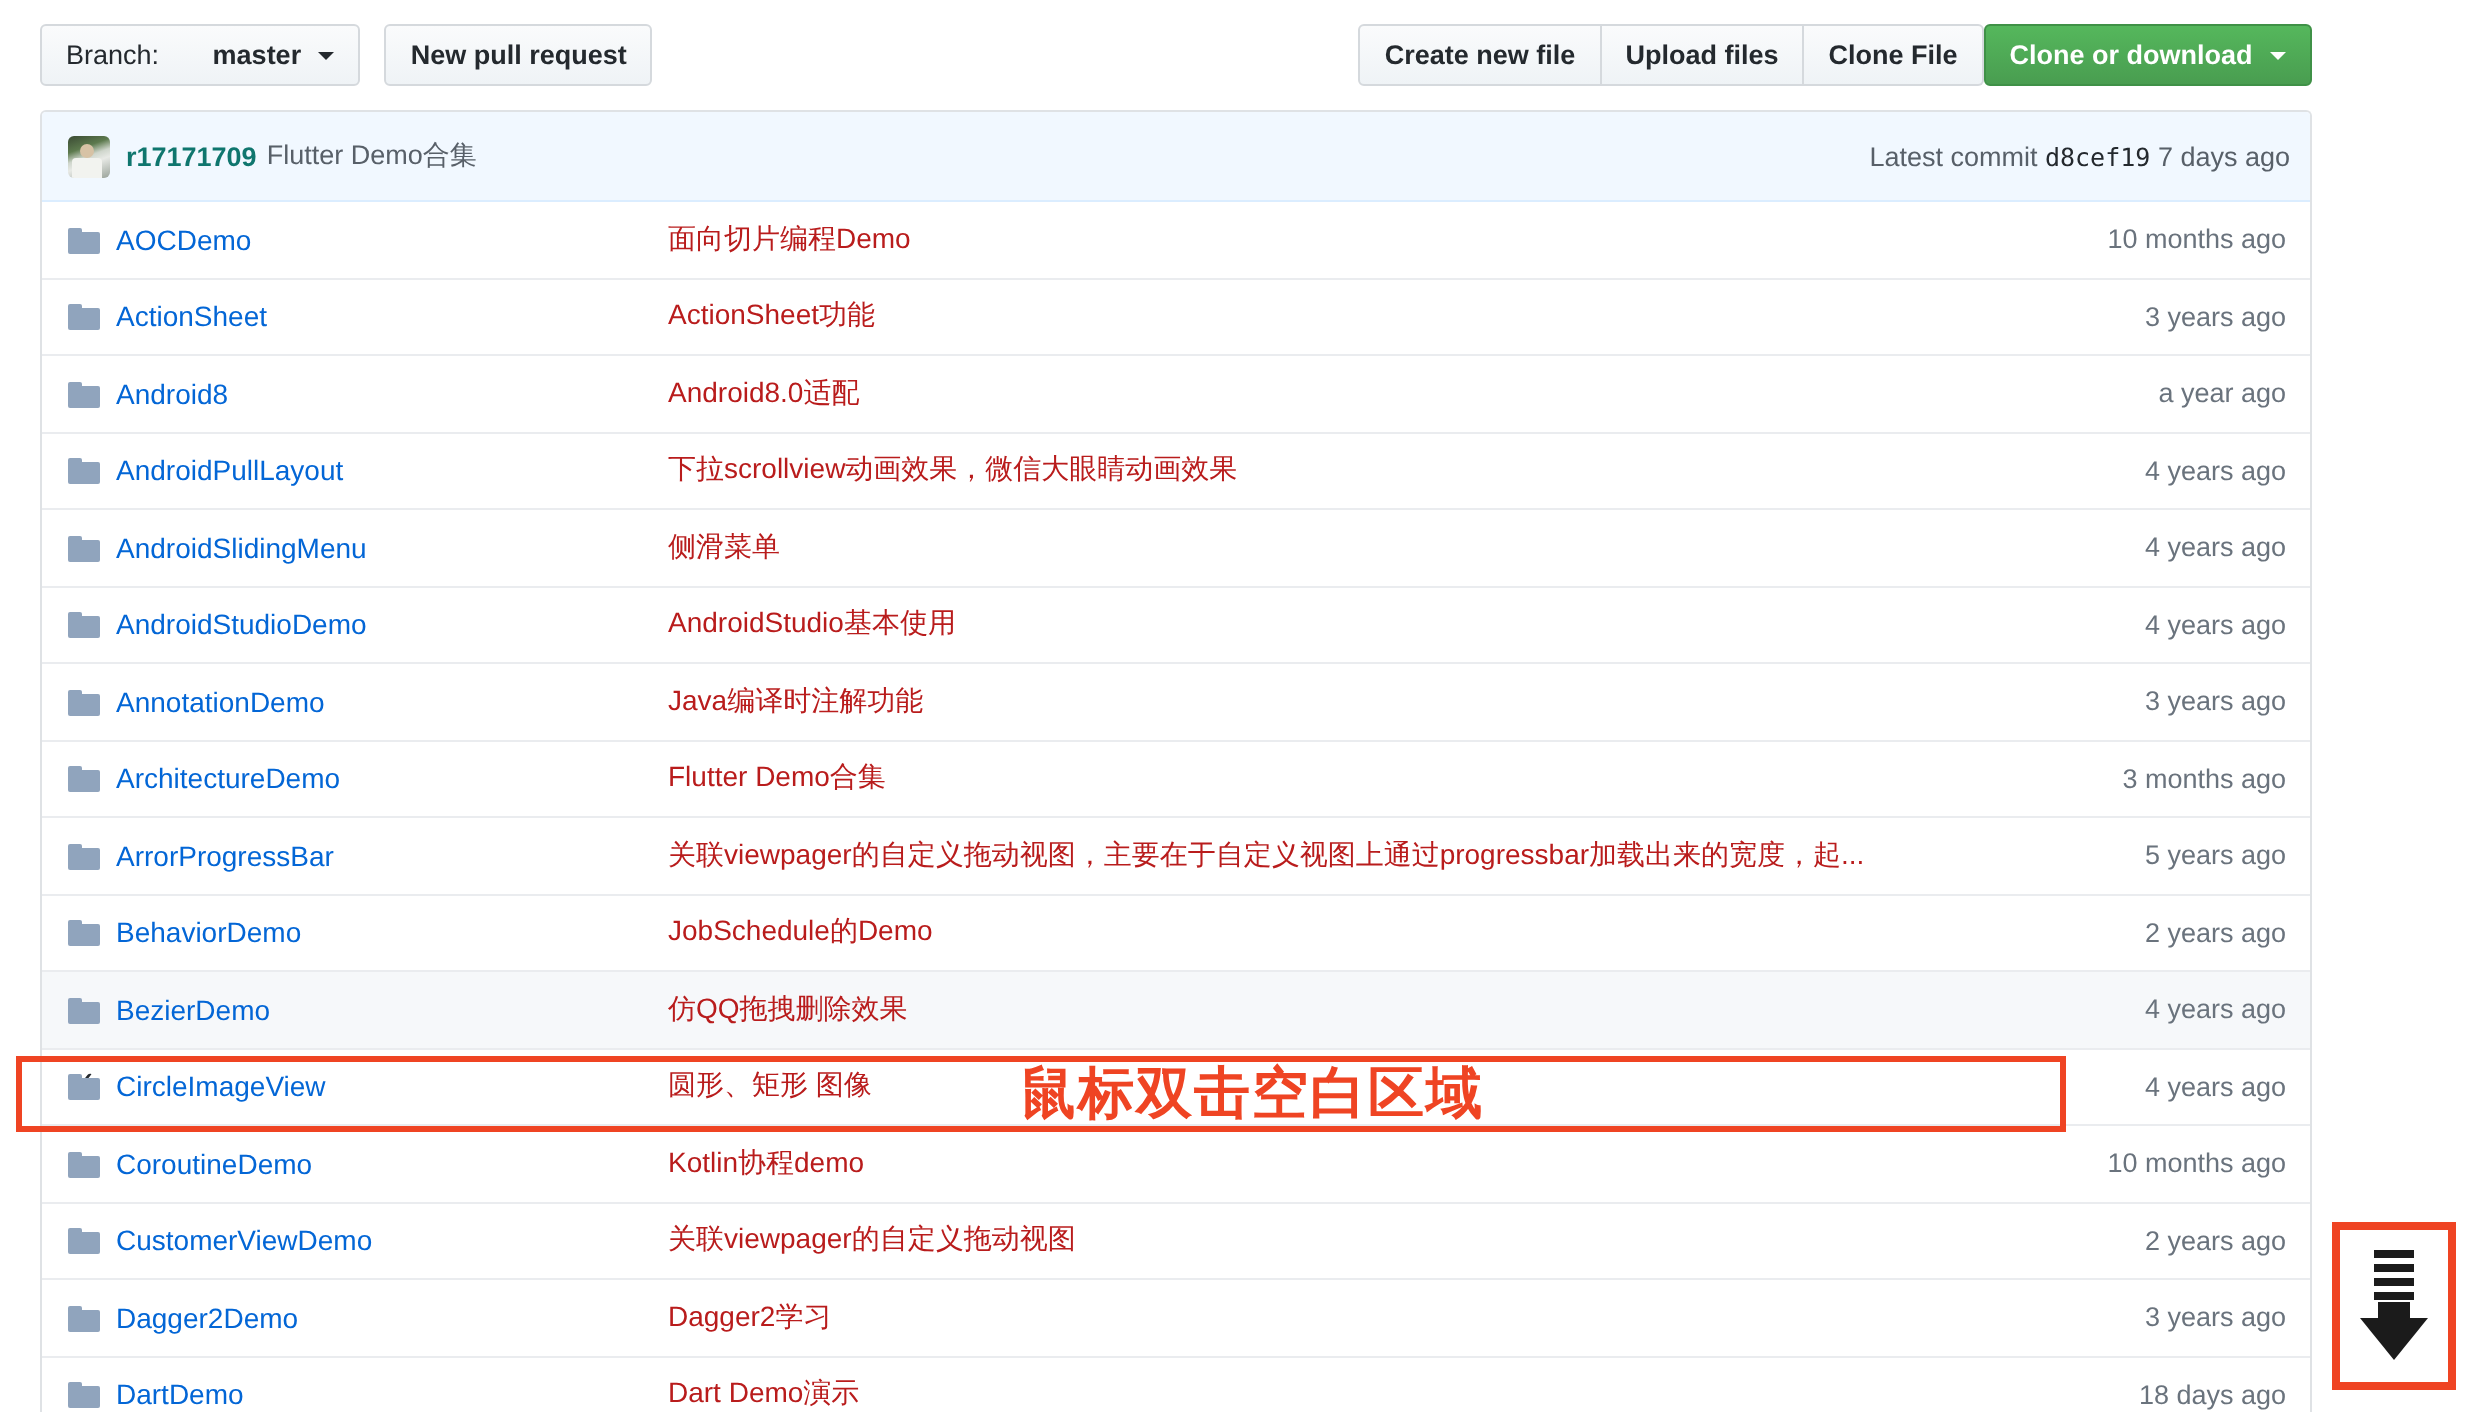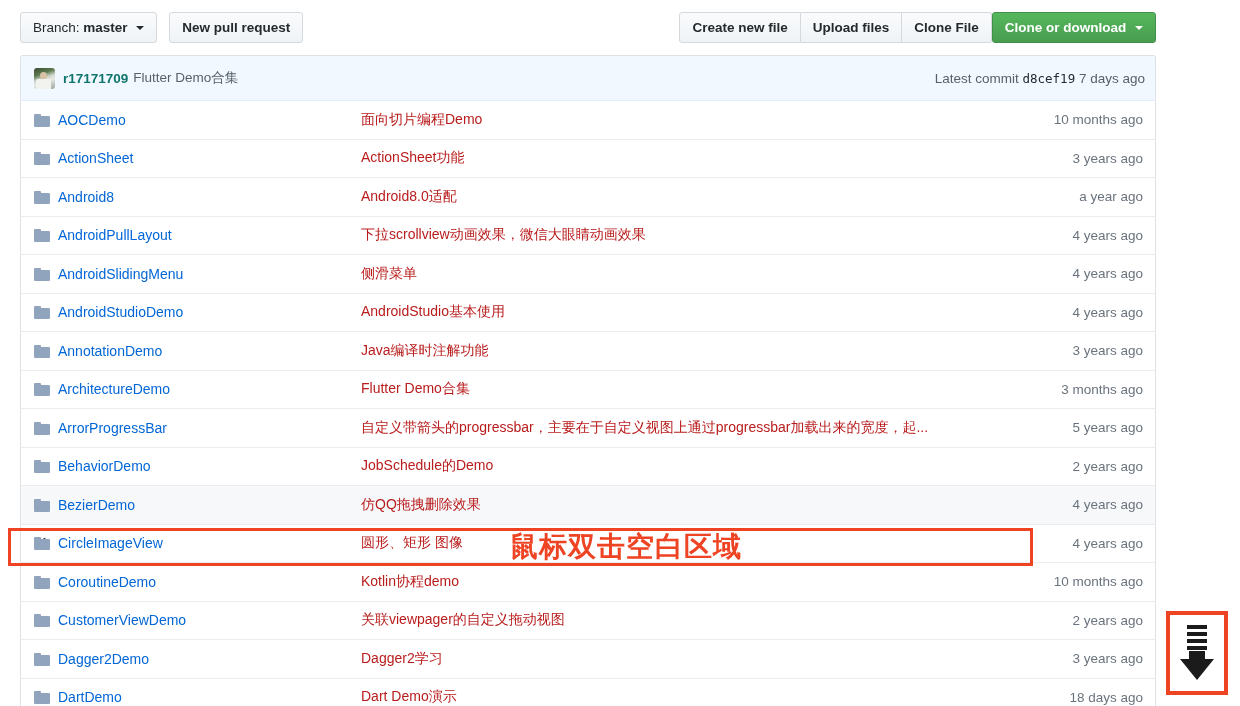--- a/index.html
+++ b/index.html
@@ -50,21 +50,21 @@
     padding: 0 12px;
     height: 31px;
     line-height: 29px;
     white-space: nowrap;
     cursor: pointer;
     box-sizing: border-box;
   }
   .btn.light-label {
     font-weight: normal;
   }
-  .btn.light-label b { font-weight: bold; }
+  .btn.light-label b { font-weight: bold; margin-left: 23px; }
   .btn-branch { margin-right: 12px; }
   .caret {
     display: inline-block;
     width: 0; height: 0;
     border-left: 4px solid transparent;
     border-right: 4px solid transparent;
     border-top: 4px solid #24292e;
     margin-left: 5px;
     vertical-align: 2px;
   }
@@ -157,21 +157,20 @@
   }
 
   .row {
     display: flex;
     align-items: center;
     height: 38.5px;
     border-bottom: 1px solid #eaecef;
     box-sizing: border-box;
     padding-left: 13px;
     background: #ffffff;
-    gap: 27px;
   }
   .row.hovered { background: #f6f8fa; }
   .row.selected { background: #ffffff; }
 
   .cell-name {
     flex: 0 0 auto;
     width: 300px;
     display: flex;
     align-items: center;
     overflow: hidden;
@@ -414,21 +413,21 @@
           <a class="file-link">ArchitectureDemo</a>
         </div>
         <div class="cell-desc">Flutter Demo合集</div>
         <div class="cell-age">3 months ago</div>
       </div>
       <div class="row">
         <div class="cell-name">
           <span class="folder-icon"></span>
           <a class="file-link">ArrorProgressBar</a>
         </div>
-        <div class="cell-desc">自定义带箭头的progressbar，主要在于自定义视图上通过progressbar加载出来的宽度，起...</div>
+        <div class="cell-desc">关联viewpager的自定义拖动视图，主要在于自定义视图上通过progressbar加载出来的宽度，起...</div>
         <div class="cell-age">5 years ago</div>
       </div>
       <div class="row">
         <div class="cell-name">
           <span class="folder-icon"></span>
           <a class="file-link">BehaviorDemo</a>
         </div>
         <div class="cell-desc">JobSchedule的Demo</div>
         <div class="cell-age">2 years ago</div>
       </div>

